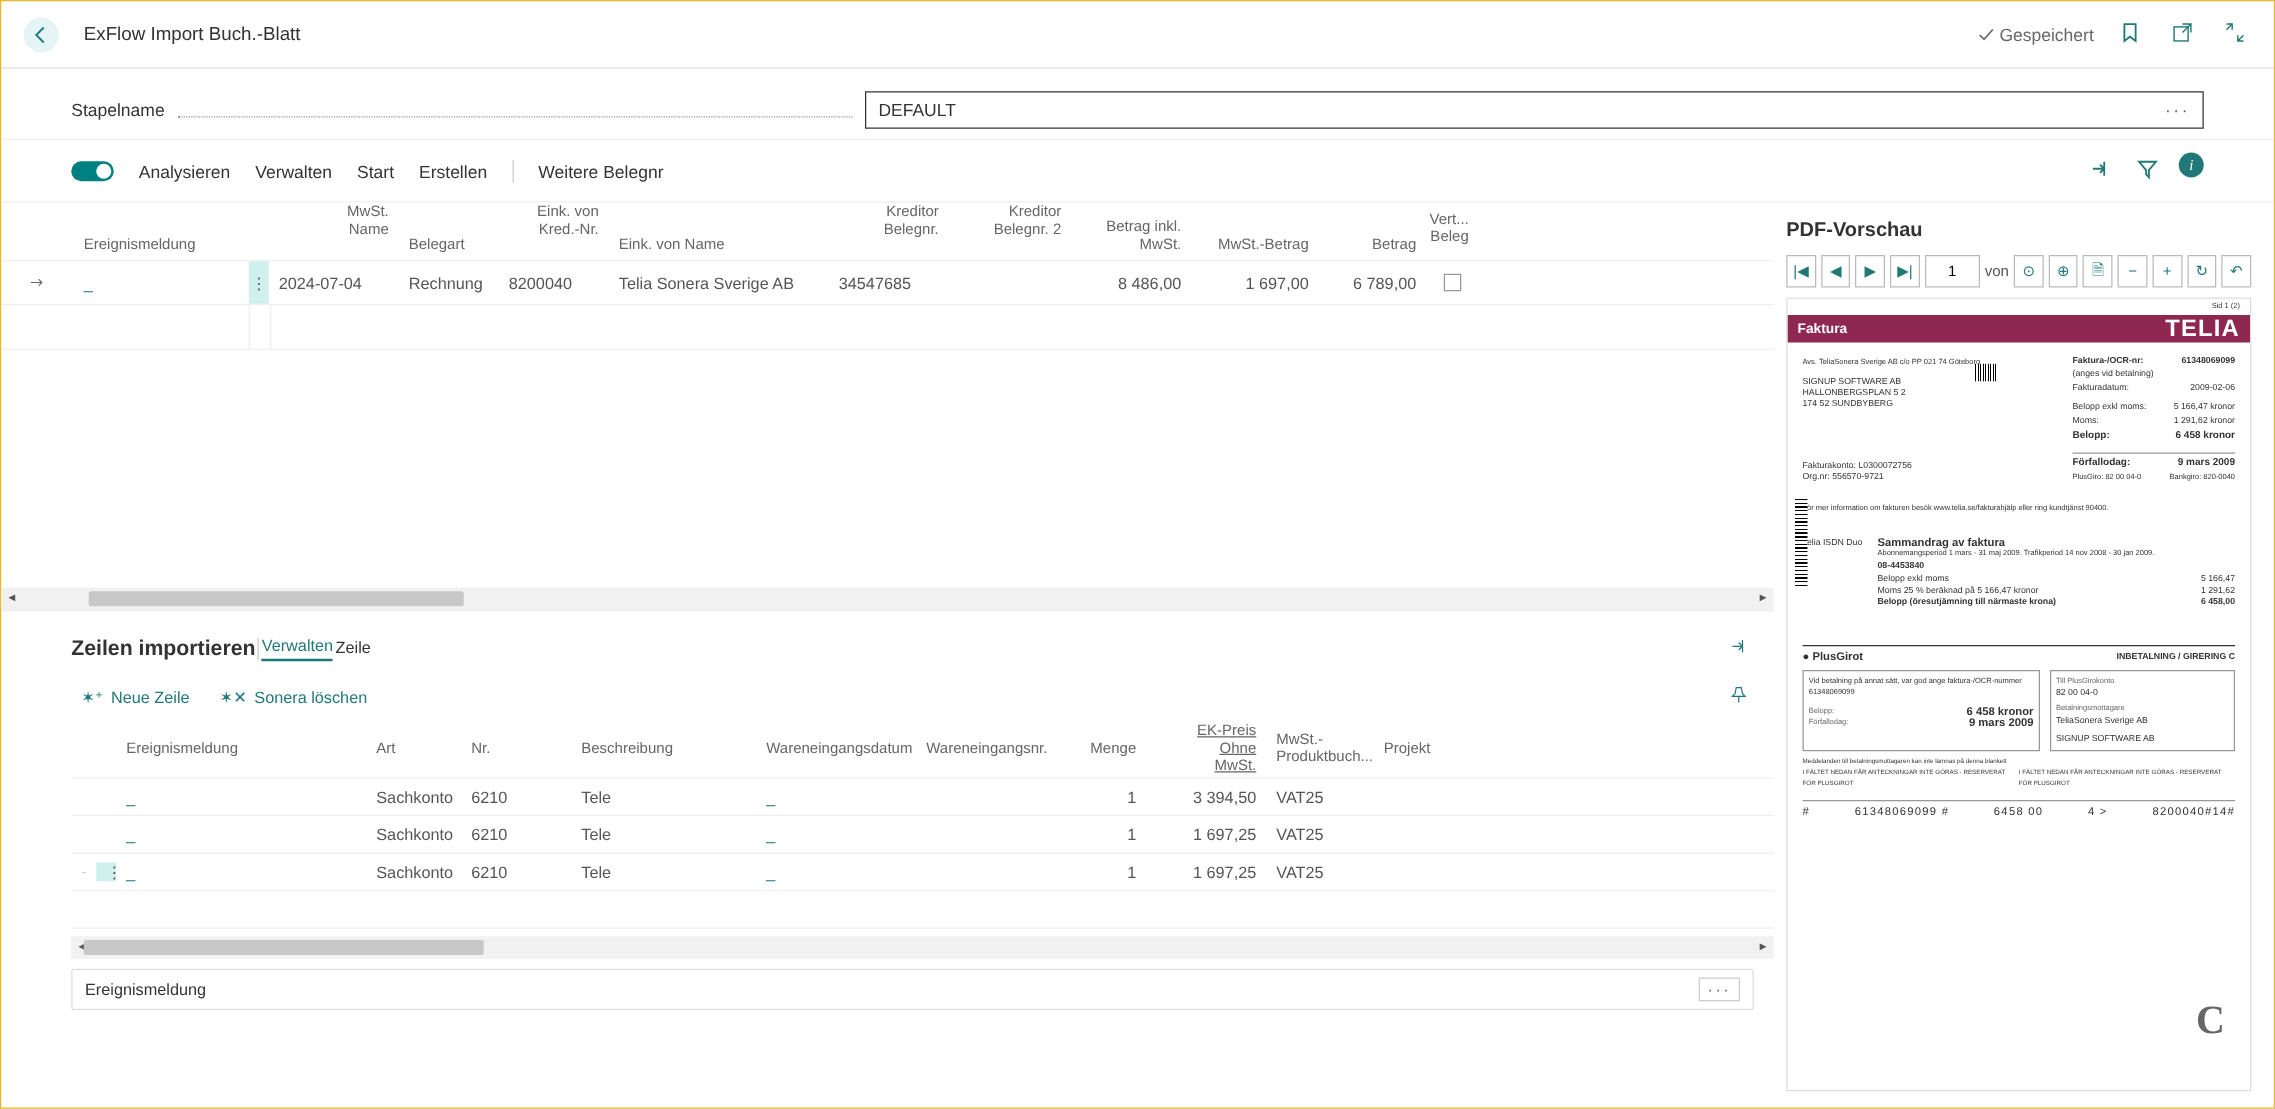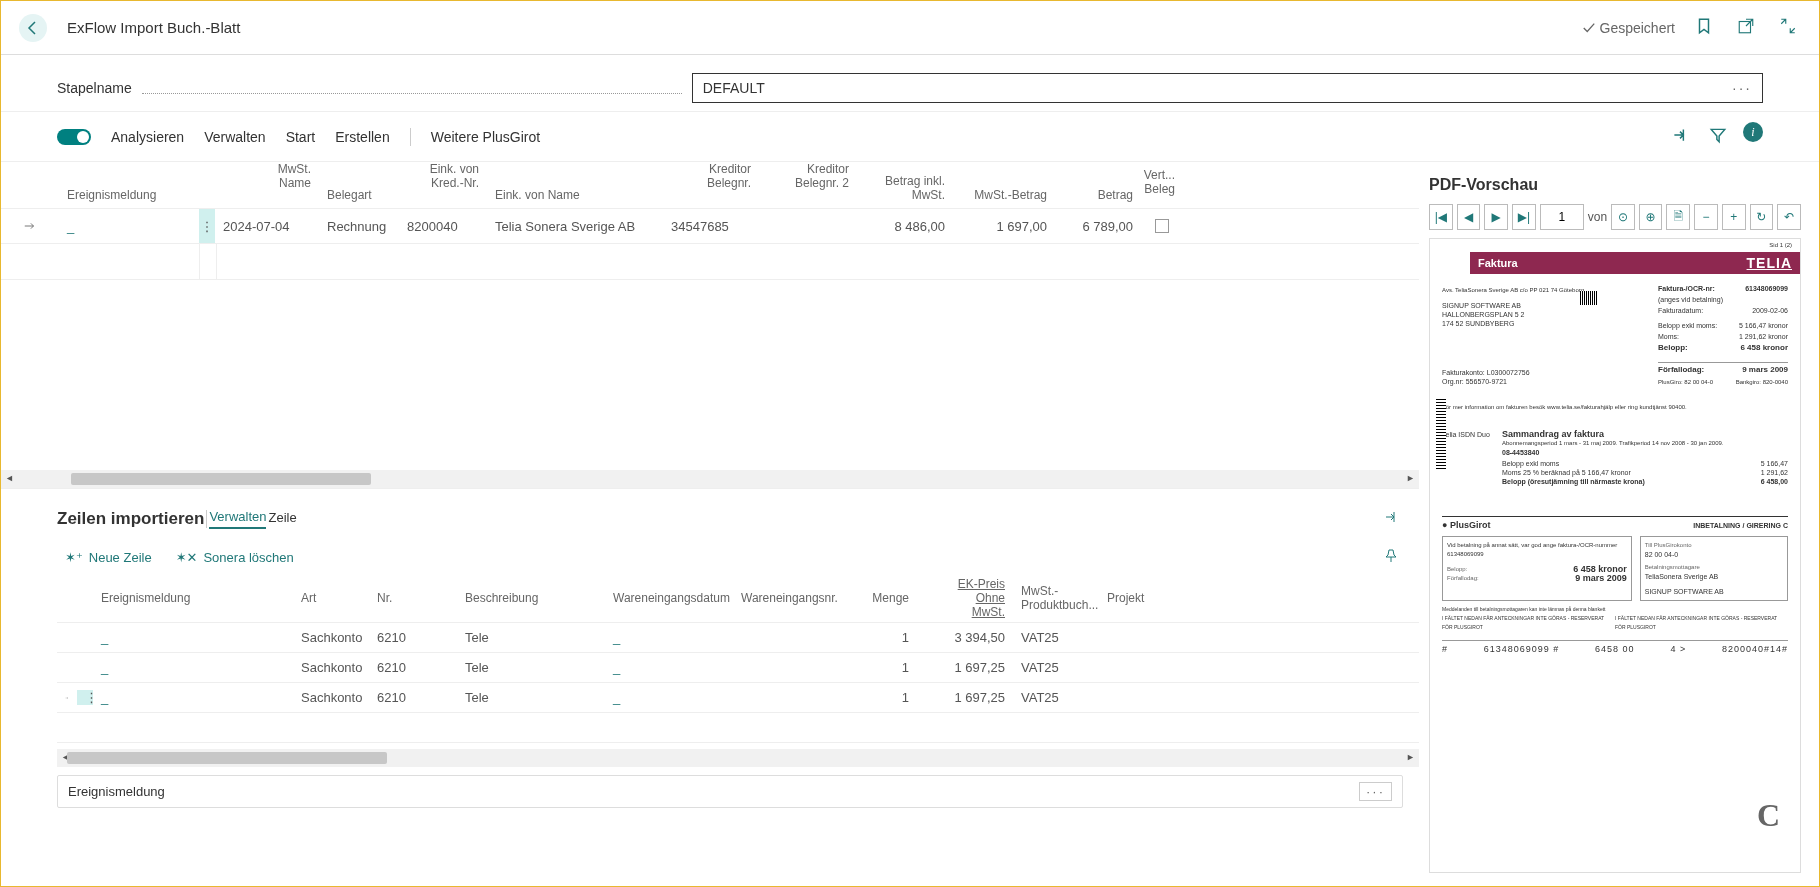--- a/index.html
+++ b/index.html
@@ -90,22 +90,22 @@
 .bottom-ereig { display:flex; align-items:center; border:1px solid #ddd; border-radius:2px; padding:6px 10px; margin:8px 16px 8px 0; }
 .bottom-ereig .dots { margin-left:auto; letter-spacing:2px; color:#666; border:1px solid #ccc; padding:1px 6px;}
 
 .pdf-title { font-size:16px; font-weight:600; margin-bottom:10px; }
 .pdf-tb { display:flex; gap:4px; align-items:center; margin-bottom:8px; flex-wrap:nowrap;}
 .pdf-btn { width:28px; height:26px; border:1px solid #bbb; display:flex; align-items:center; justify-content:center; cursor:pointer; color:#207878; font-size:12px;}
 .pdf-page { width:44px; height:26px; border:1px solid #bbb; text-align:center; font-size:12px;}
 .pdf-von { font-size:12px; color:#555; }
 
 .pdf-doc { flex:1; border:1px solid #ddd; overflow:hidden; font-size:7px; line-height:9px; position:relative; background:#fff;}
-.fak-head { height:22px; background:#8e2850; color:#fff; display:flex; align-items:center; padding:0 8px; font-size:11px; font-weight:600; justify-content:space-between;margin-left:40px;}
-.fak-head .telia { font-size:14px; font-weight:900; letter-spacing:1px;text-decoration:underline;}
+.fak-head { height:22px; background:#8e2850; color:#fff; display:flex; align-items:center; padding:0 8px; font-size:11px; font-weight:600; justify-content:space-between;}
+.fak-head .telia { font-size:19px; font-weight:900; letter-spacing:1px;}
 .fak-body { padding:10px 12px; font-size:7px;}
 .fak-right-tbl { float:right; width:130px;}
 .fak-right-tbl .r { display:flex; justify-content:space-between; margin-bottom:2px;}
 .fak-right-tbl .r.bold { font-weight:700; font-size:8px;}
 .addr { margin-top:2px; font-size:7px; line-height:9px;}
 .clear { clear:both; }
 .samm { margin-top:70px; font-weight:700; font-size:9px;}
 .samm-sub { font-size:6px; font-weight:400;}
 .samm-lines { margin-top:2px;}
 .samm-lines .r { display:flex; justify-content:space-between; font-size:7px;}
@@ -163,21 +163,21 @@
   </div>
 </div>
 
 <div class="toolbar">
   <div class="toggle"></div>
   <span class="tb-item">Analysieren</span>
   <span class="tb-item">Verwalten</span>
   <span class="tb-item">Start</span>
   <span class="tb-item">Erstellen</span>
   <span class="vdiv"></span>
-  <span class="tb-item">Weitere PlusGirot</span>
+  <span class="tb-item">Weitere Belegnr</span>
   <div class="tb-right">
     <span class="icon-btn"><svg width="18" height="18" viewBox="0 0 16 16">
           <path d="M3 8 L10 8 M8 5 L11 8 L8 11 M11 3 v10" stroke="#207878" fill="none" stroke-width="1.3"></path>
         </svg></span>
     <span class="icon-btn"><svg width="18" height="18" viewBox="0 0 16 16">
           <path d="M2 3 H14 L9 9 V14 L7 12 V9 Z" stroke="#207878" fill="none" stroke-width="1.3"></path>
         </svg></span>
     <span class="circ">i</span>
   </div>
 </div>

